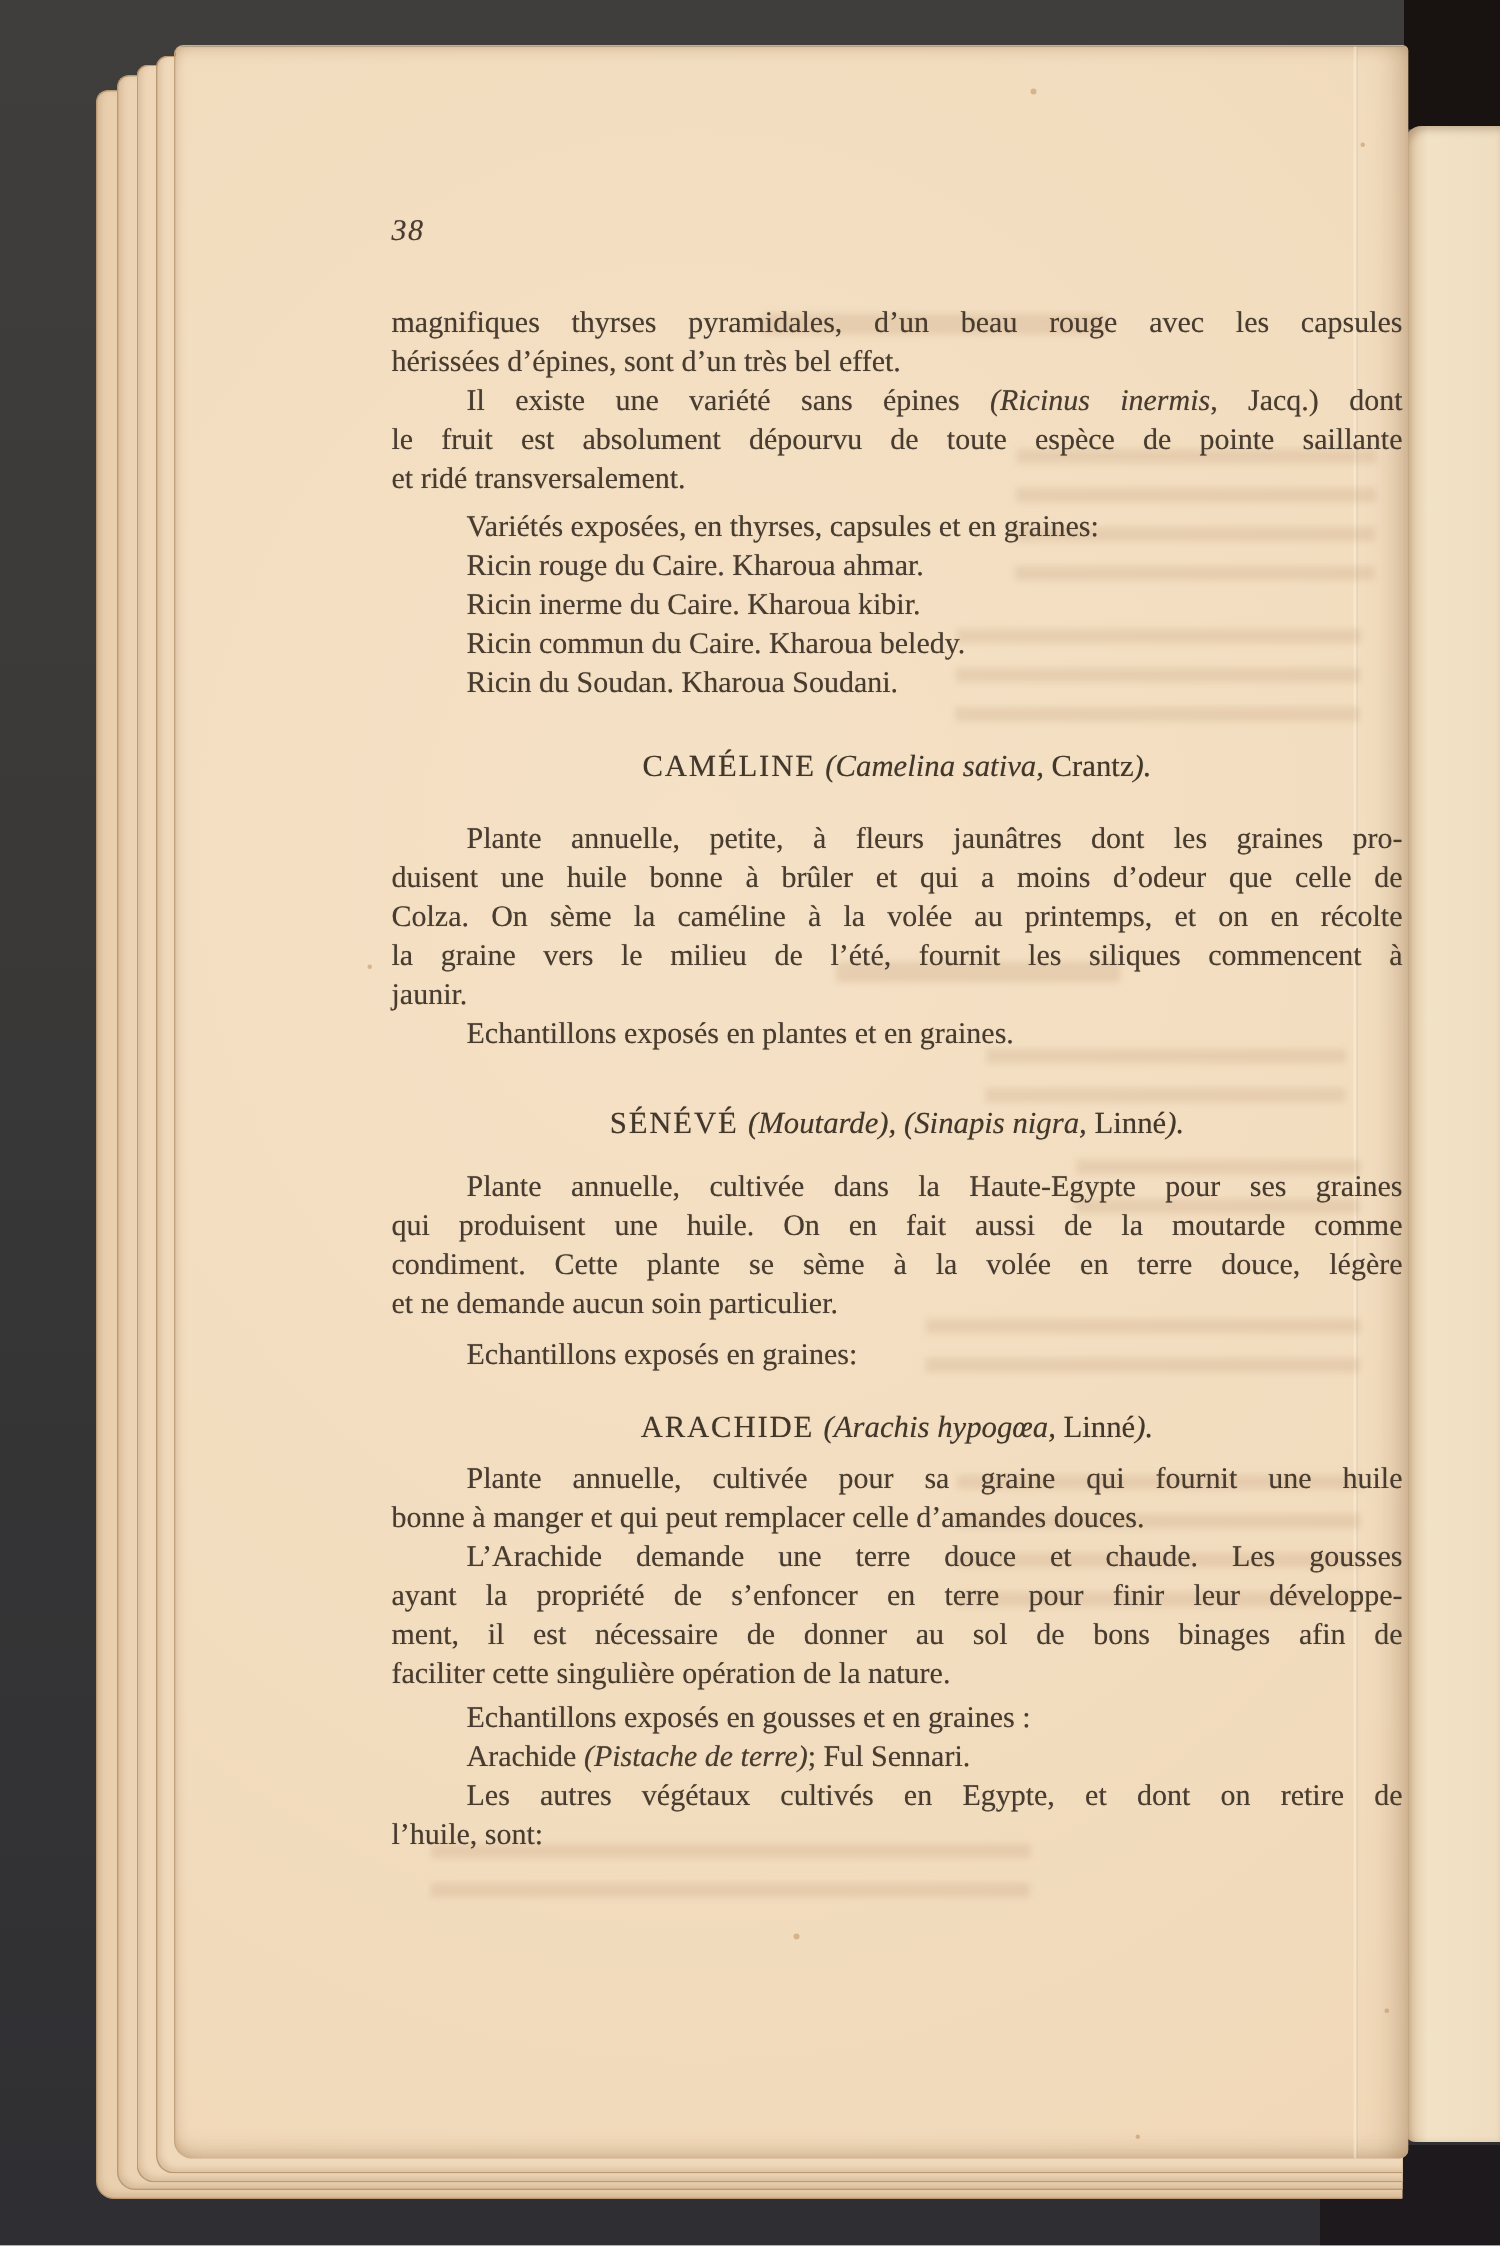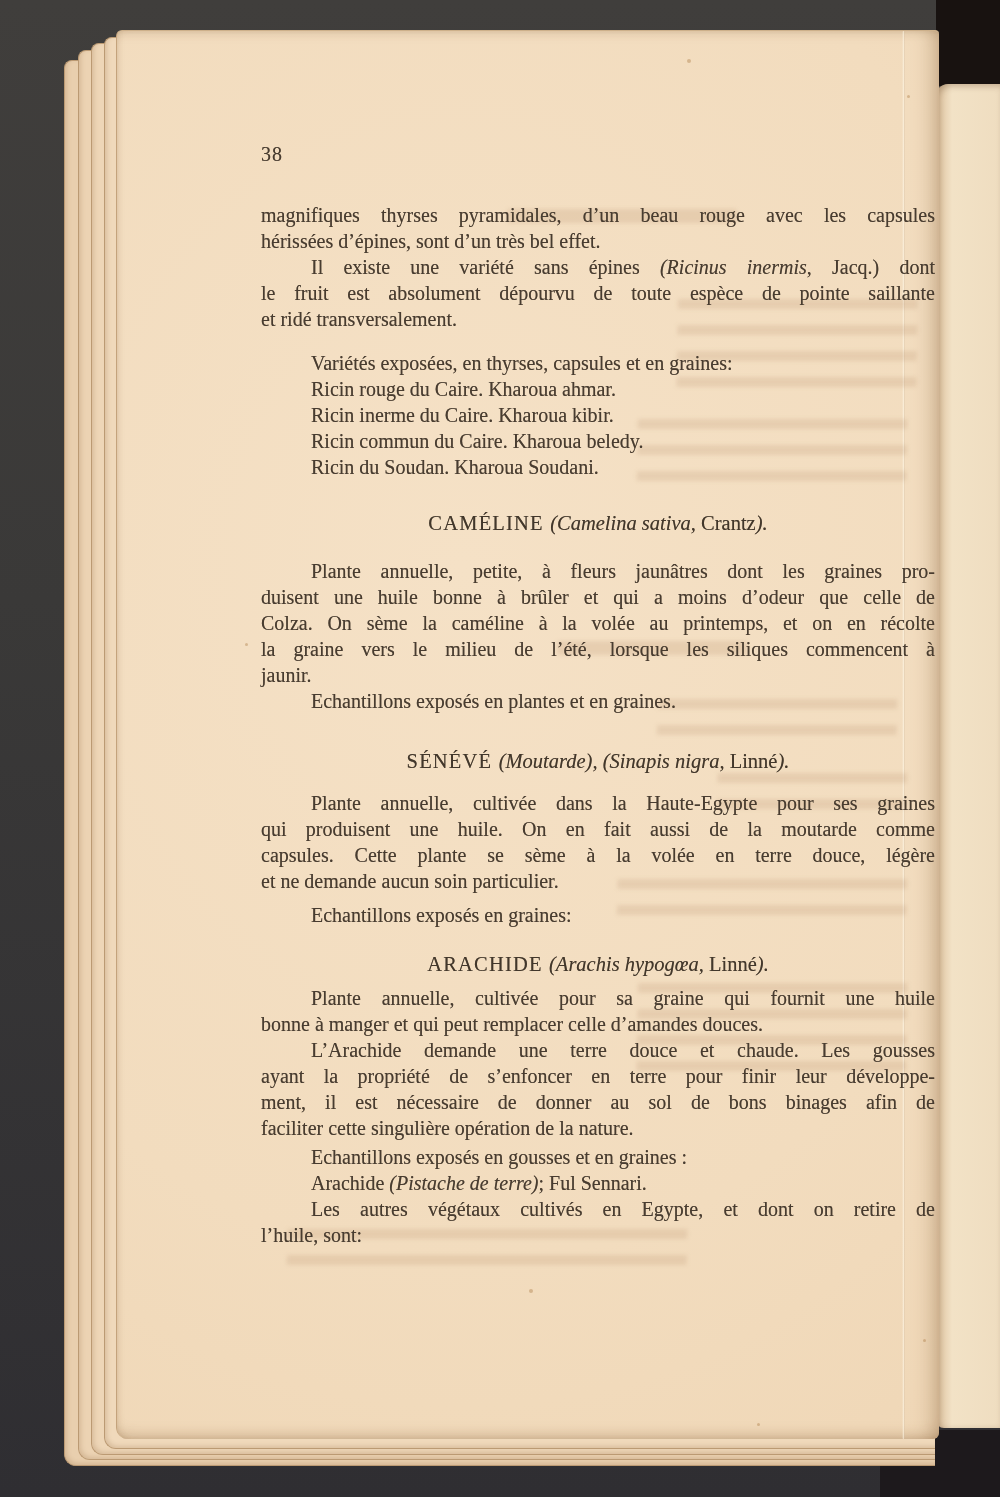--- a/index.html
+++ b/index.html
@@ -72,24 +72,24 @@
     color: #483c30;
     font-size: 20px;
     line-height: 26px;
     text-shadow: 0 0 0.5px rgba(74,62,48,.55);
   }
   .tline { min-height: 26px; font-family: Liberation Serif, serif; }
   .j { text-align: justify; text-align-last: justify; }
   .ind { padding-left: 50px; }
   .it { font-style: italic; }
 
-  .pagenum { font-size: 20px; letter-spacing: 1px; }
+  .pagenum { font-size: 20px; letter-spacing: 1px; font-style: italic; }
 
   .para-1   { margin-top: 35px; }
-  .vintro   { margin-top: 18px; }
+  .vintro   { margin-top: 6px; }
   .heading  { text-align: center; font-size: 20.5px; color: #42372b; }
   .heading .hname { letter-spacing: 1.2px; }
   .h-cameline { margin-top: 30px; }
   .p-cameline { margin-top: 22px; }
   .h-seneve   { margin-top: 34px; }
   .p-seneve   { margin-top: 16px; }
   .si-seneve  { margin-top: 8px; }
   .h-arachide { margin-top: 23px; text-align: center; }
   .p1-arachide{ margin-top: 8px; }
   .si-arachide{ margin-top: 3px; }
@@ -171,32 +171,32 @@
         <div class="tline ind">Ricin commun du Caire. Kharoua beledy.</div>
         <div class="tline ind">Ricin du Soudan. Kharoua Soudani.</div>
       </div>
 
       <div class="heading h-cameline"><span class="hname">CAMÉLINE </span><span class="it">(Camelina sativa,</span><span> Crantz</span><span class="it">).</span></div>
 
       <div class="p-cameline">
         <div class="tline j ind">Plante annuelle, petite, à fleurs jaunâtres dont les graines pro-</div>
         <div class="tline j">duisent une huile bonne à brûler et qui a moins d’odeur que celle de</div>
         <div class="tline j">Colza. On sème la caméline à la volée au printemps, et on en récolte</div>
-        <div class="tline j">la graine vers le milieu de l’été, lorsque les siliques commencent à</div>
+        <div class="tline j">la graine vers le milieu de l’été, fournit les siliques commencent à</div>
         <div class="tline">jaunir.</div>
       </div>
 
       <div class="tline ind">Echantillons exposés en plantes et en graines.</div>
 
       <div class="heading h-seneve"><span class="hname">SÉNÉVÉ </span><span class="it">(Moutarde), (Sinapis nigra,</span><span> Linné</span><span class="it">).</span></div>
 
       <div class="p-seneve">
         <div class="tline j ind">Plante annuelle, cultivée dans la Haute-Egypte pour ses graines</div>
         <div class="tline j">qui produisent une huile. On en fait aussi de la moutarde comme</div>
-        <div class="tline j">capsules. Cette plante se sème à la volée en terre douce, légère</div>
+        <div class="tline j">condiment. Cette plante se sème à la volée en terre douce, légère</div>
         <div class="tline">et ne demande aucun soin particulier.</div>
       </div>
 
       <div class="si-seneve">
         <div class="tline ind">Echantillons exposés en graines:</div>
       </div>
 
       <div class="heading h-arachide"><span class="hname">ARACHIDE </span><span class="it">(Arachis hypogœa,</span><span> Linné</span><span class="it">).</span></div>
 
       <div class="p1-arachide">

